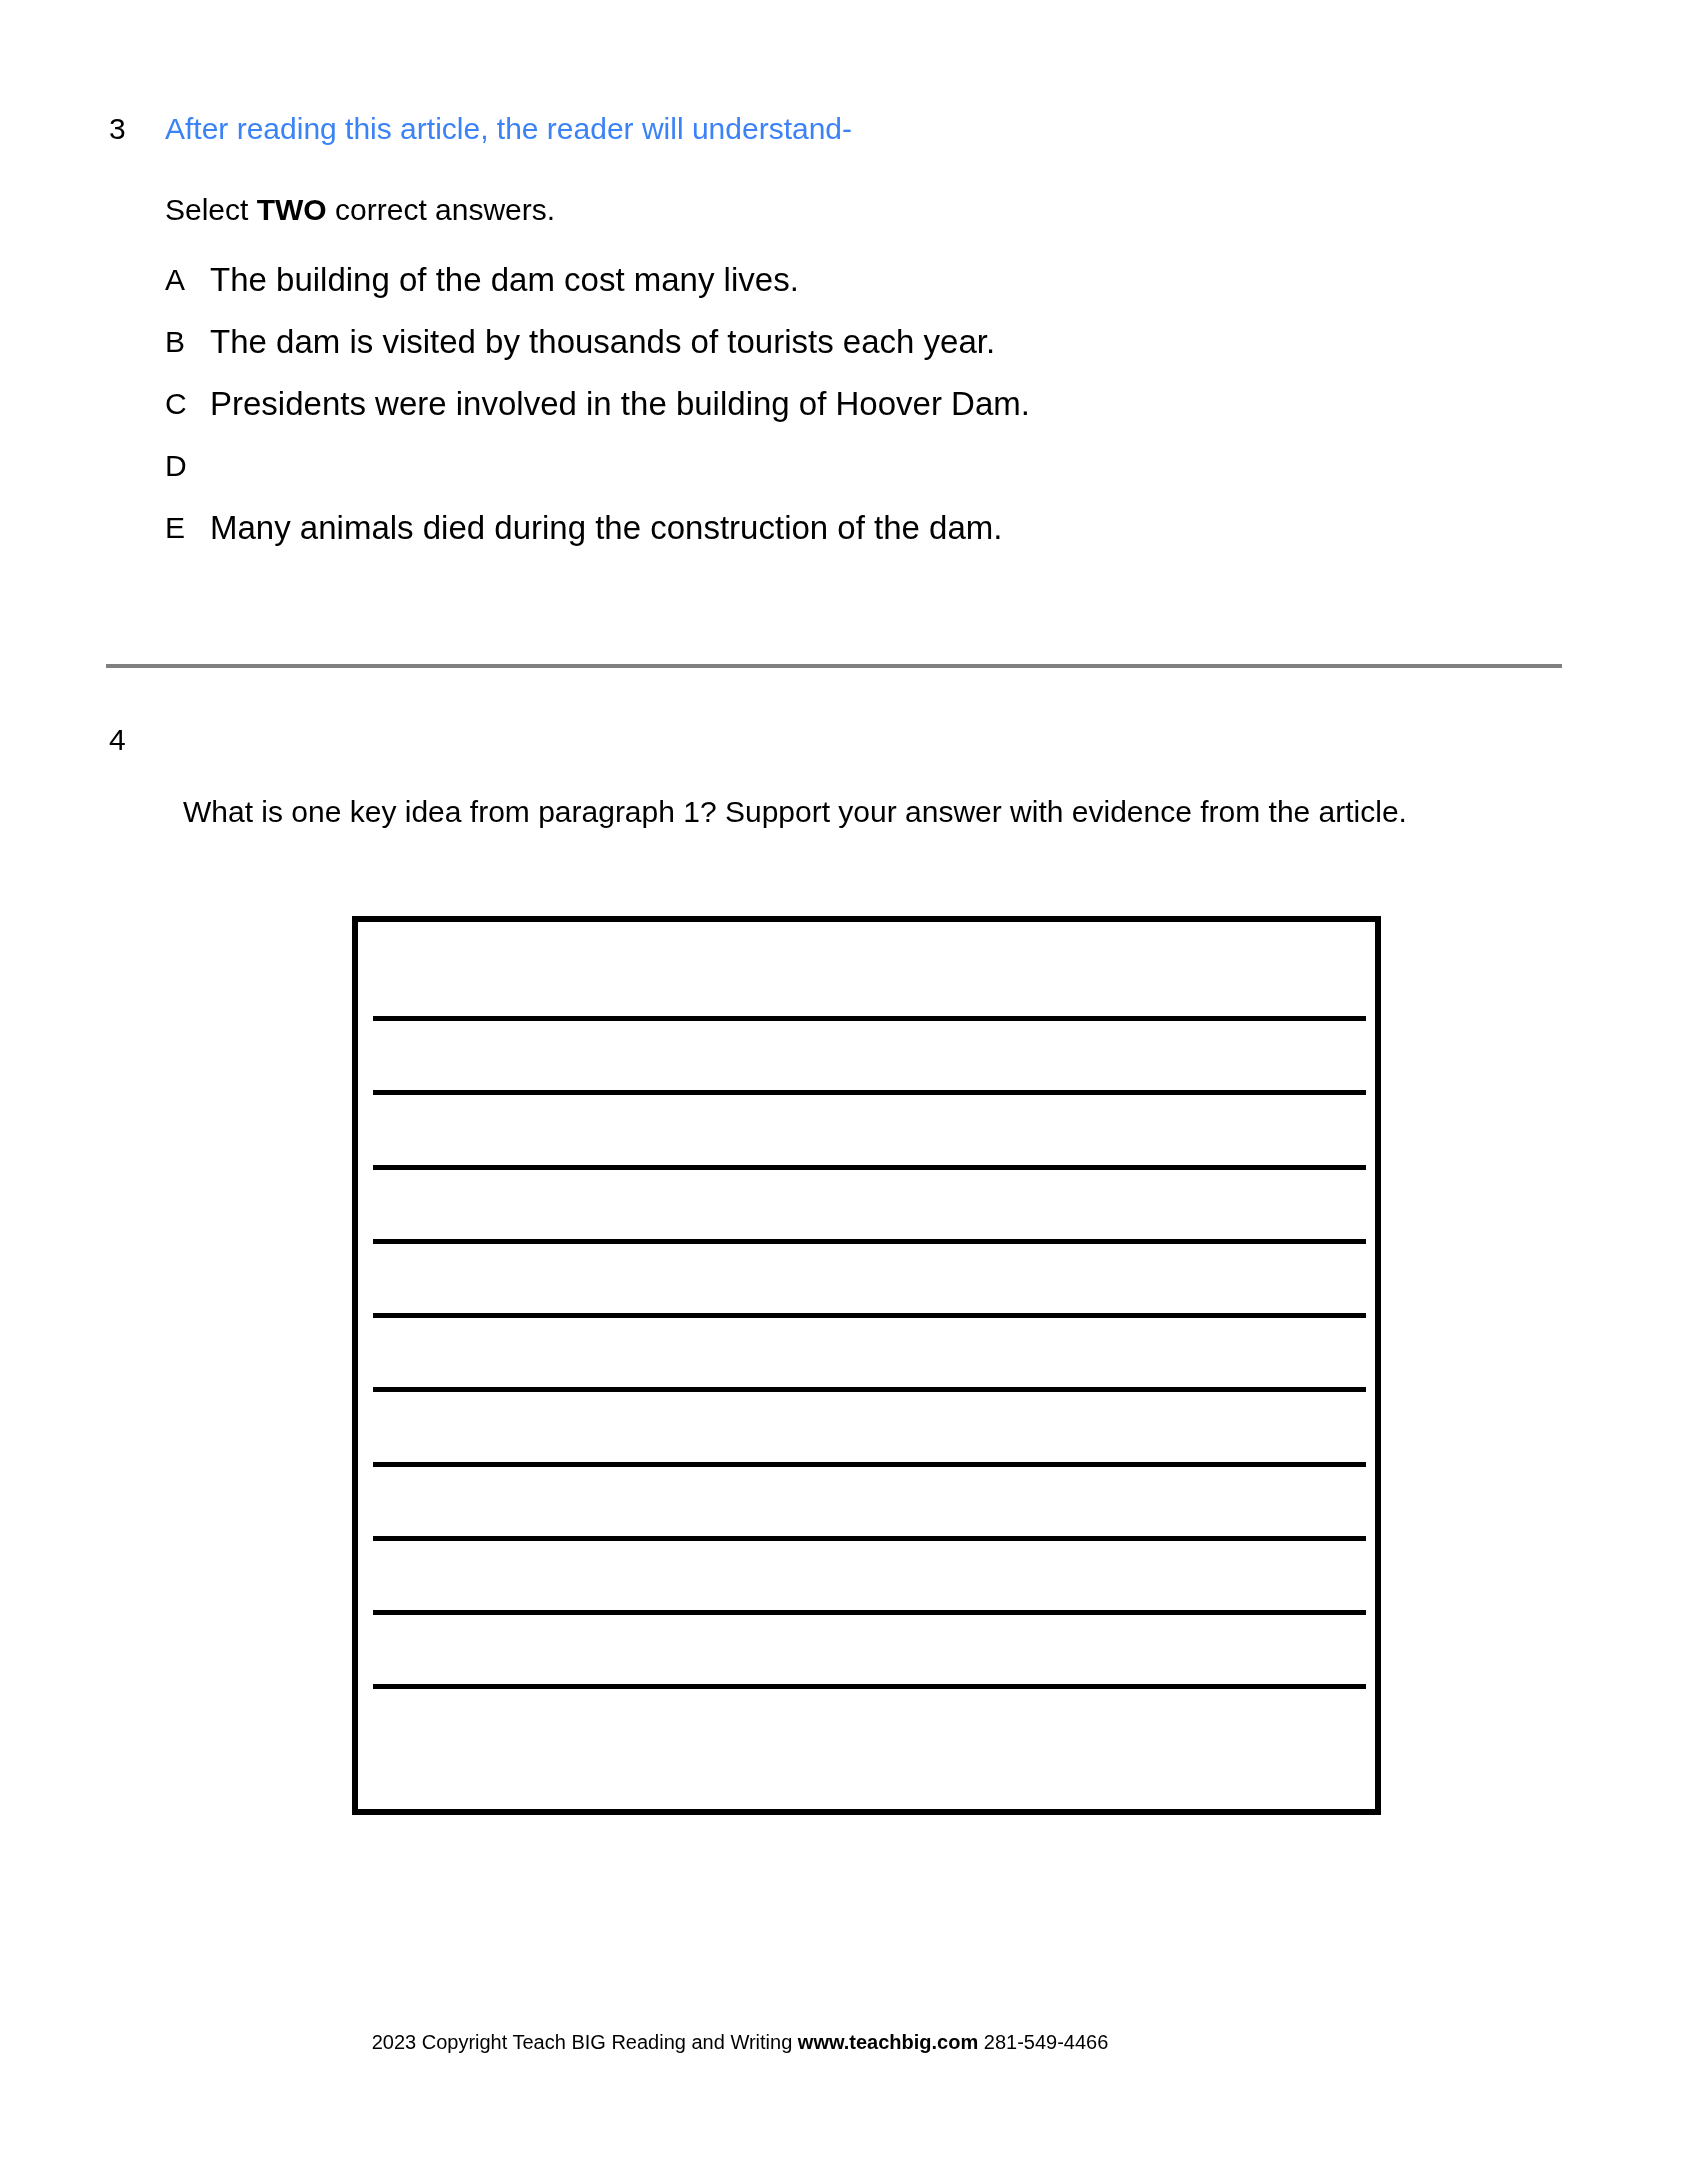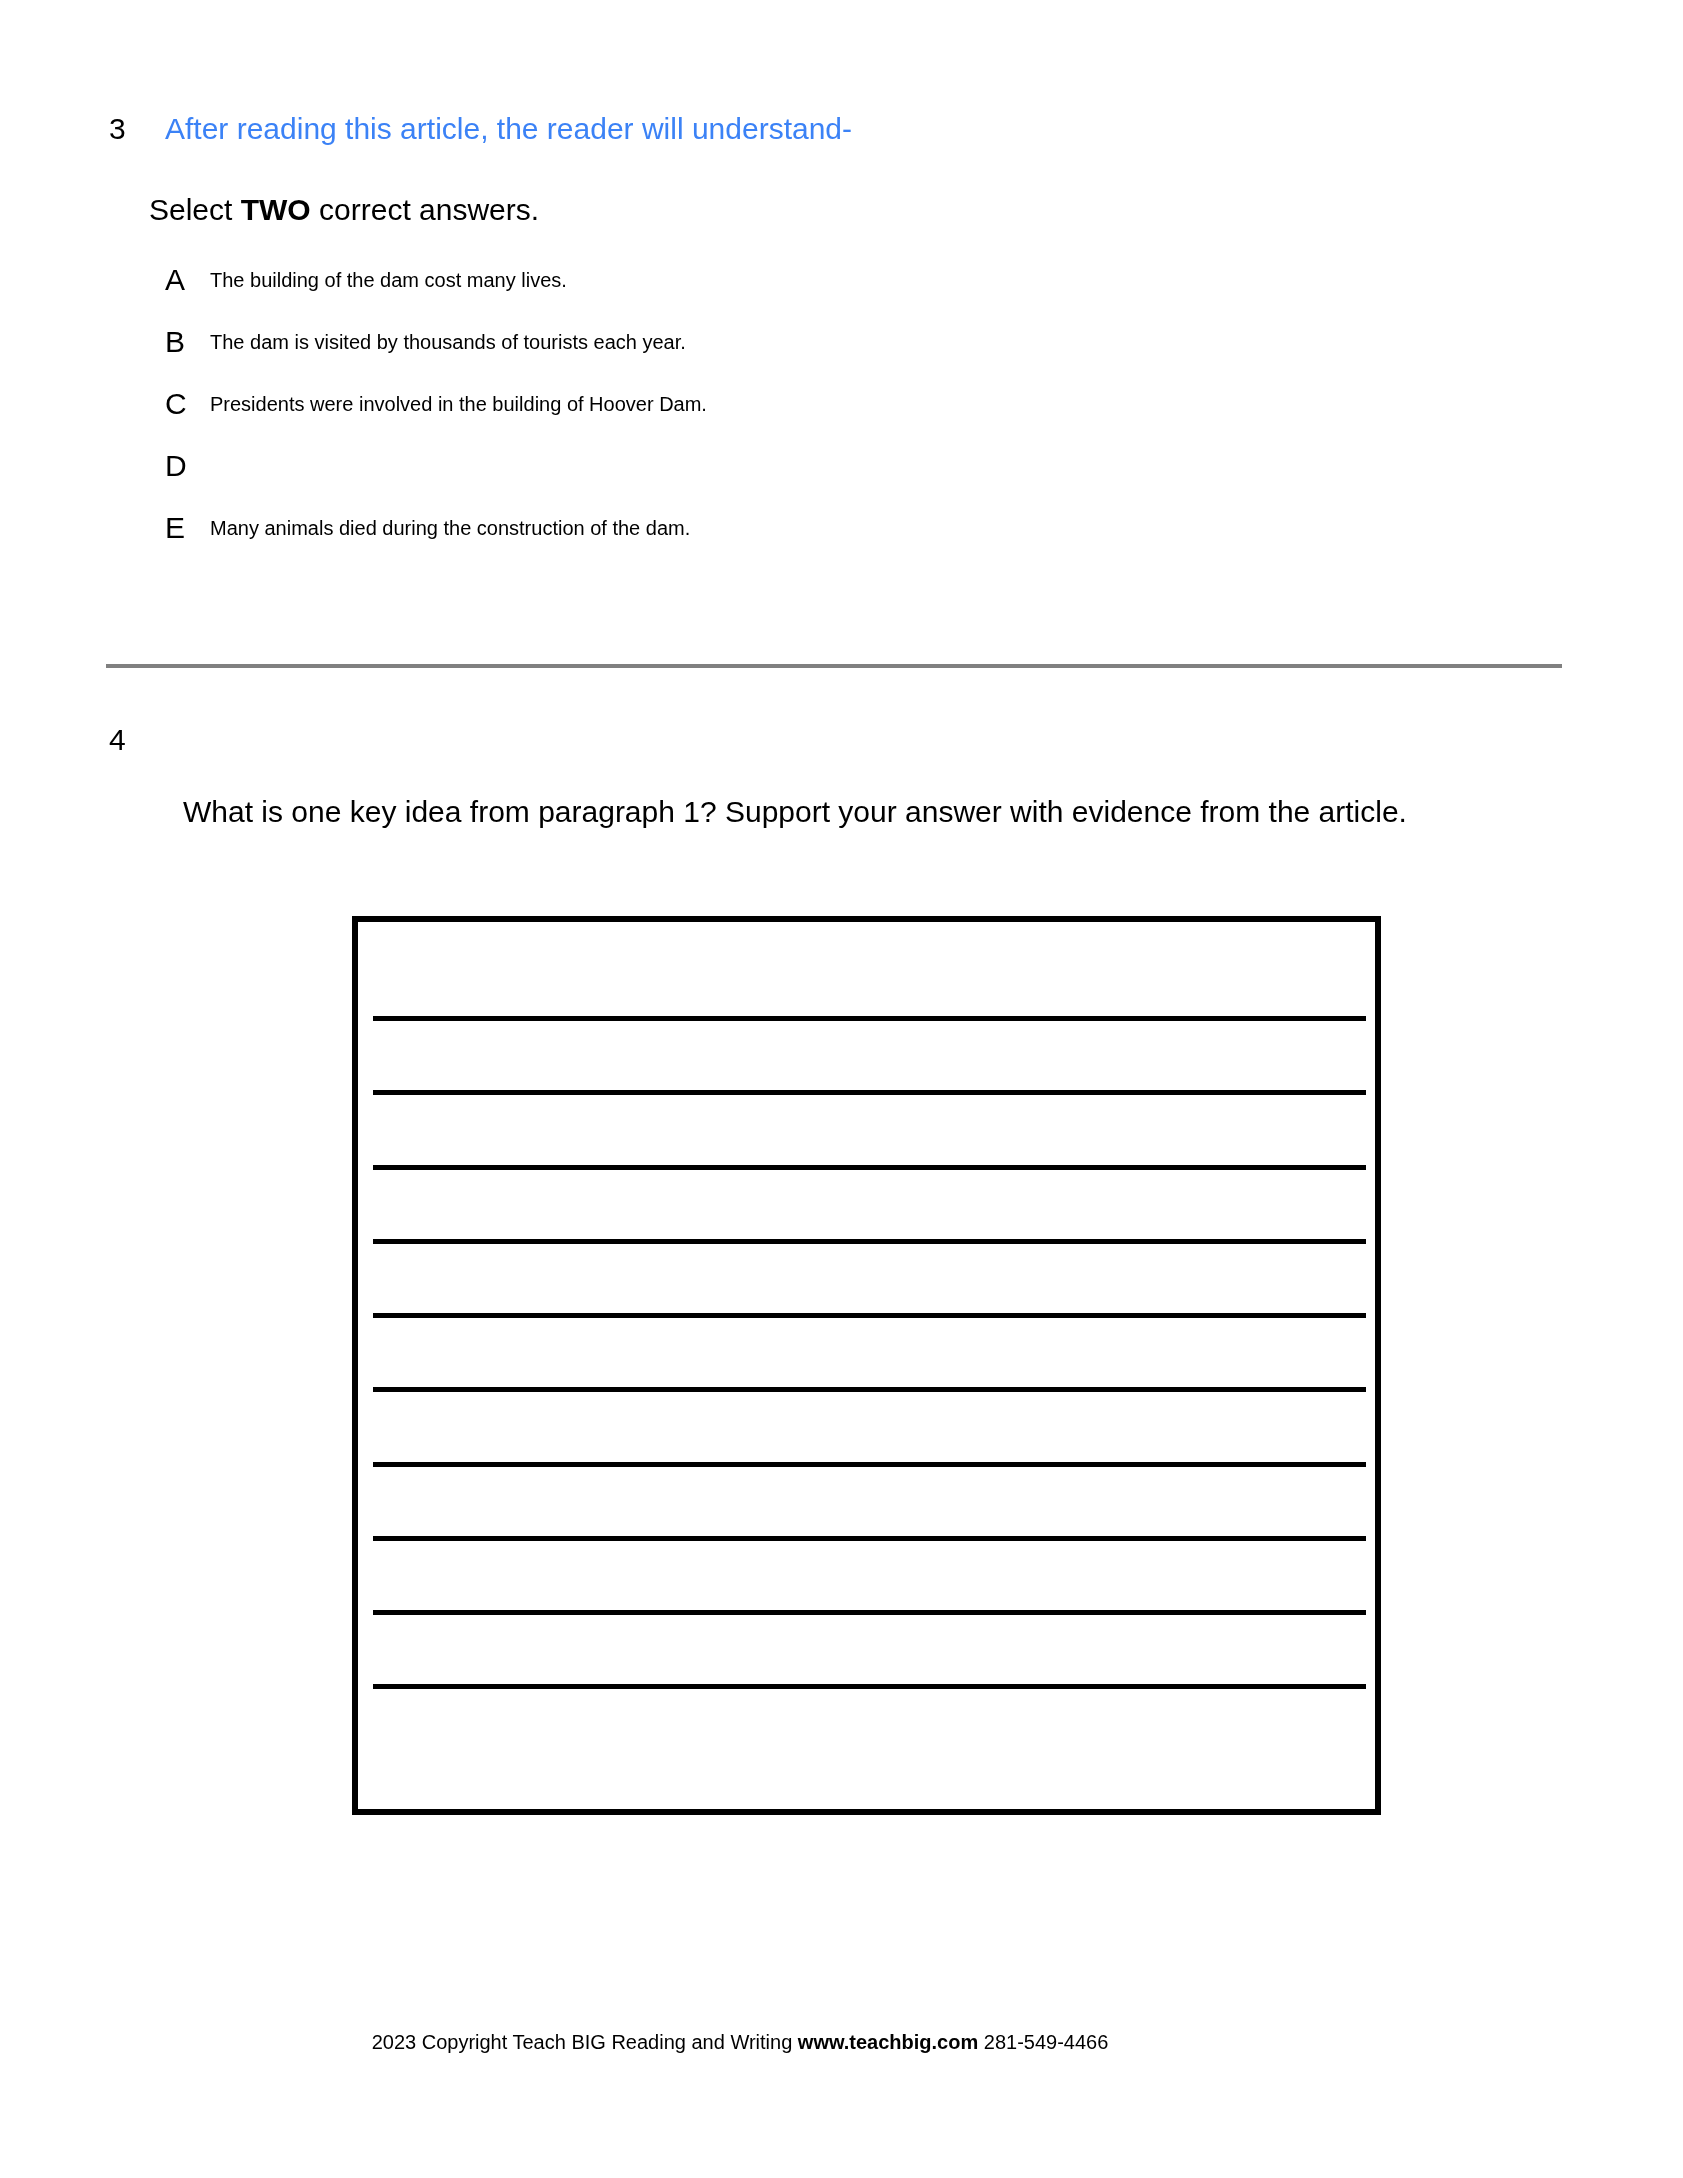--- a/index.html
+++ b/index.html
@@ -39,21 +39,21 @@
     line-height: 40px;
     color: #000;
   }
   .q-stem {
     font-size: 30px;
     line-height: 40px;
     color: #3b82f6;
   }
   .q3-select {
     margin-top: 41px;
-    margin-left: 40px;
+    margin-left: 56px;
     font-size: 30px;
     line-height: 40px;
   }
   .q3-select b {
     font-weight: bold;
   }
 
   .choices {
     margin-top: 30px;
     margin-left: 56px;
@@ -66,21 +66,21 @@
   .choice-row:first-child {
     margin-top: 0;
   }
   .choice-letter {
     width: 45px;
     flex: 0 0 45px;
     font-size: 30px;
     line-height: 40px;
   }
   .choice-text {
-    font-size: 20px;
+    font-size: 33px;
     line-height: 40px;
   }
 
   
   .divider {
     position: absolute;
     left: 106px;
     top: 664px;
     width: 1456px;
     height: 4px;

